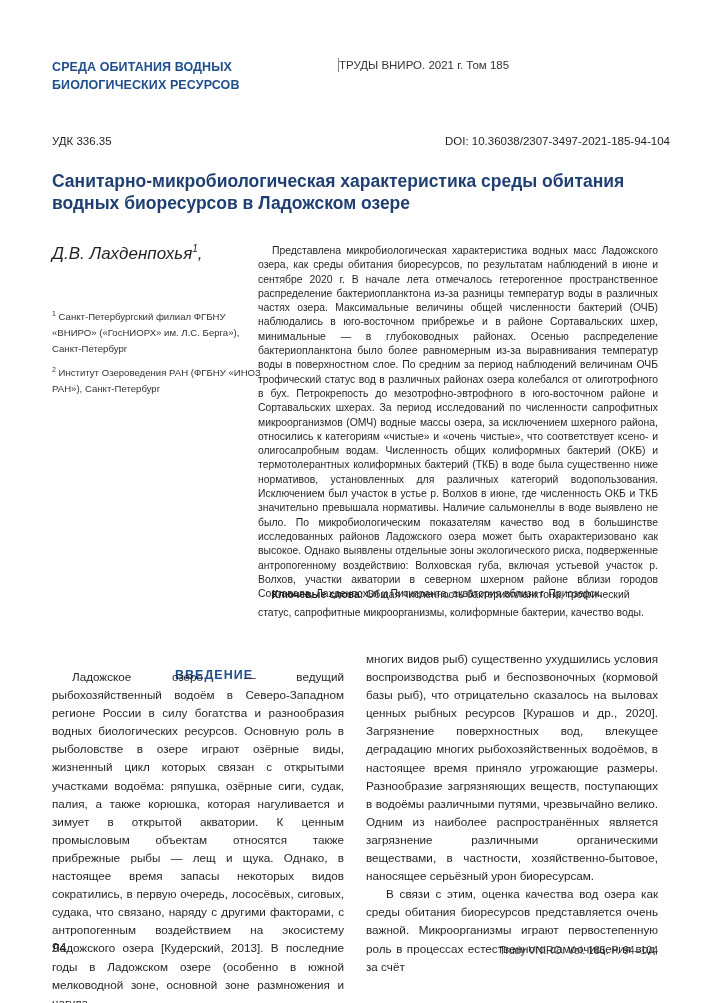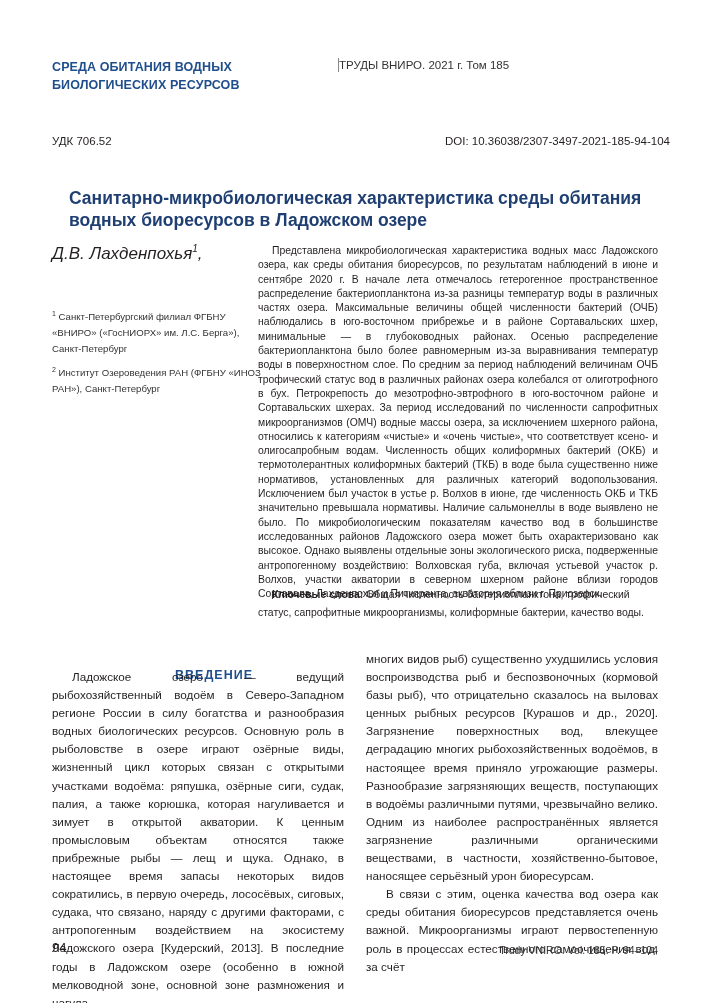--- a/index.html
+++ b/index.html
@@ -36,24 +36,24 @@
 </style>
 </head>
 <body>
 
 <div class="abs journal-section">
   <div>СРЕДА ОБИТАНИЯ ВОДНЫХ</div>
   <div>БИОЛОГИЧЕСКИХ РЕСУРСОВ</div>
 </div>
 <div class="abs journal-info">ТРУДЫ ВНИРО.  2021 г.  Том 185</div>
 
-<div class="abs udk">УДК 706.52</div>
+<div class="abs udk">УДК 336.35</div>
 <div class="abs doi">DOI: 10.36038/2307-3497-2021-185-94-104</div>
 
-<h1 class="abs title" style="margin:17px">Санитарно-микробиологическая характеристика среды обитания водных биоресурсов в Ладожском озере</h1>
+<h1 class="abs title" style="margin:0">Санитарно-микробиологическая характеристика среды обитания водных биоресурсов в Ладожском озере</h1>
 
 <div class="abs authors">
   <div><span>Д.В. Лахденпохья</span><sup>1</sup><span>,</span></div>
 </div>
 
 <div class="abs affil">
   <p><sup>1</sup><span> Санкт-Петербургский филиал ФГБНУ «ВНИРО» («ГосНИОРХ» им. Л.С. Берга»), Санкт-Петербург</span></p>
   <p><sup>2</sup><span> Институт Озероведения РАН (ФГБНУ «ИНОЗ РАН»), Санкт-Петербург</span></p>
 </div>
 

